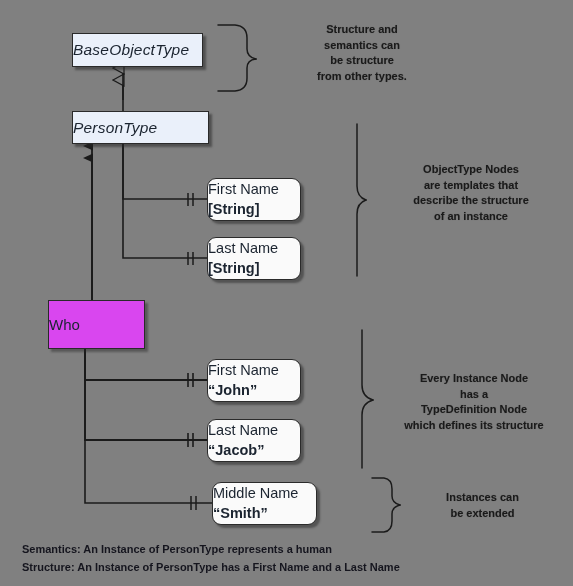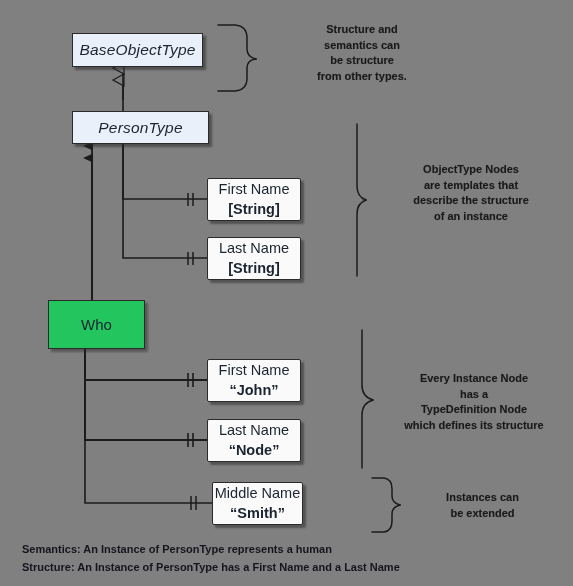--- a/index.html
+++ b/index.html
@@ -25,47 +25,47 @@
     width: 573px;
     height: 586px;
   }
 
   
   .node {
     position: absolute;
     box-sizing: border-box;
     display: flex;
     flex-direction: column;
-    align-items: center;
+    align-items: flex-start;
     justify-content: center;
     text-align: center;
     color: #1b2430;
     z-index: 5;
   }
 
   .type-node {
     background: #eaf0fa;
     border: 1px solid #2a2a2a;
     font-style: italic;
     font-size: 15.5px;
     letter-spacing: .2px;
     box-shadow: 3px 3px 2px rgba(40,40,40,.55);
   }
 
   .instance-node {
-    background: #22c55e;
+    background: #d946ef;
     border: 1px solid #2a2a2a;
     font-size: 15px;
     box-shadow: 3px 3px 2px rgba(40,40,40,.45);
   }
 
   .prop-node {
     background: #fafafa;
     border: 1px solid #2b2b2b;
-    border-radius: 2px;
+    border-radius: 9px;
     font-size: 14.5px;
     line-height: 1.32;
     box-shadow: 3px 3px 2px rgba(40,40,40,.5);
   }
   .prop-node .l1 { display: block; }
   .prop-node .l2 { display: block; font-weight: bold; }
 
   
   .annotation {
     position: absolute;
@@ -193,24 +193,24 @@
     <span class="l2">[String]</span>
   </div>
 
   <div class="node prop-node" style="left:207px; top:359px; width:94px; height:43px;">
     <span class="l1">First Name</span>
     <span class="l2">“John”</span>
   </div>
 
   <div class="node prop-node" style="left:207px; top:419px; width:94px; height:43px;">
     <span class="l1">Last Name</span>
-    <span class="l2">“Node”</span>
-  </div>
-
-  <div class="node prop-node" style="left:212px; top:482px; width:91px; height:43px;">
+    <span class="l2">“Jacob”</span>
+  </div>
+
+  <div class="node prop-node" style="left:212px; top:482px; width:105px; height:43px;">
     <span class="l1">Middle Name</span>
     <span class="l2">“Smith”</span>
   </div>
 
   <div class="annotation" style="left:267px; top:22px; width:190px;">
     <div>Structure and</div>
     <div>semantics can</div>
     <div>be structure</div>
     <div>from other types.</div>
   </div>

